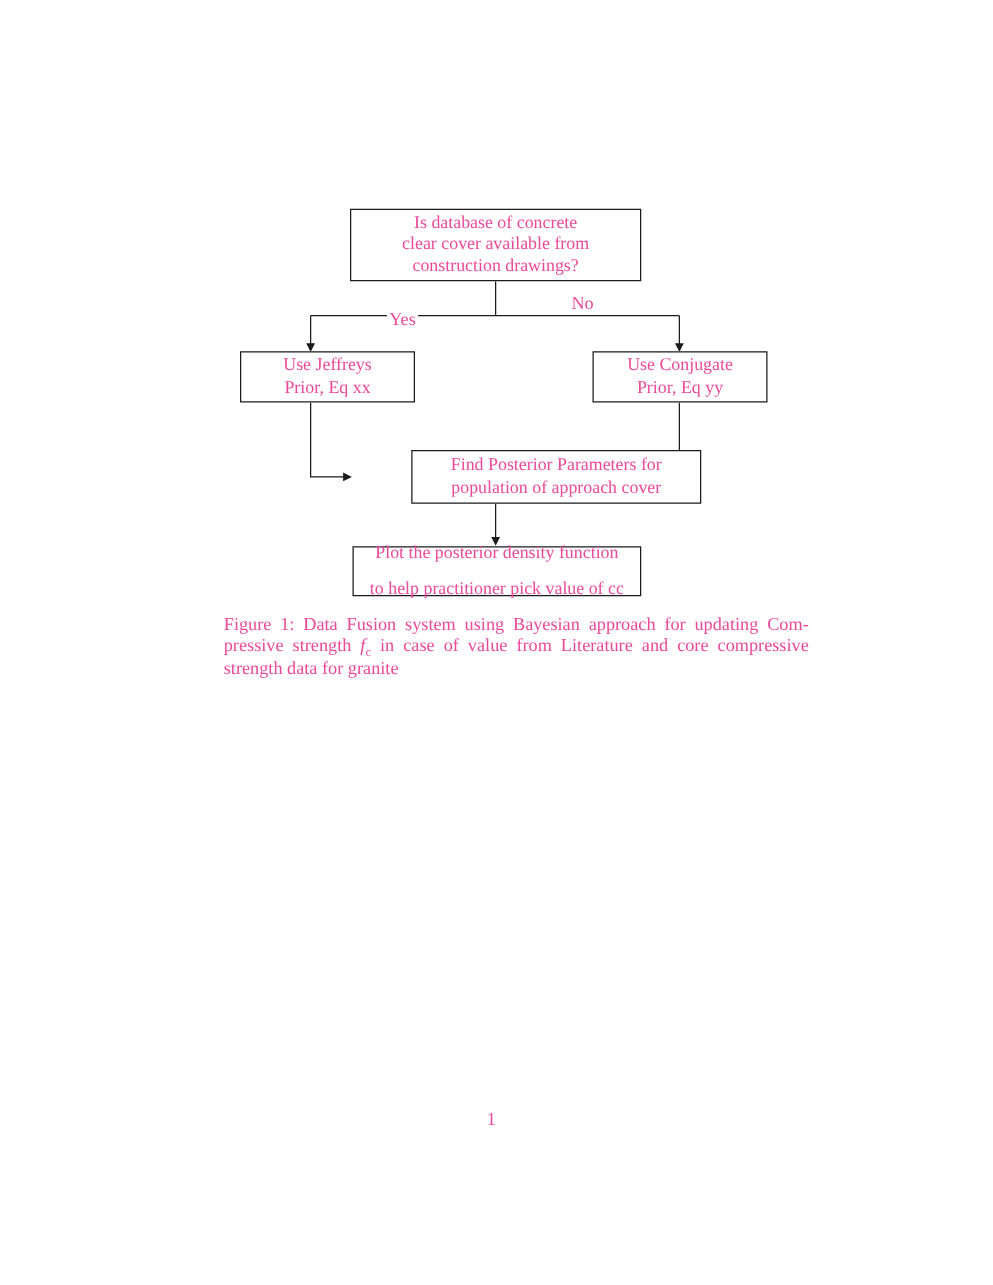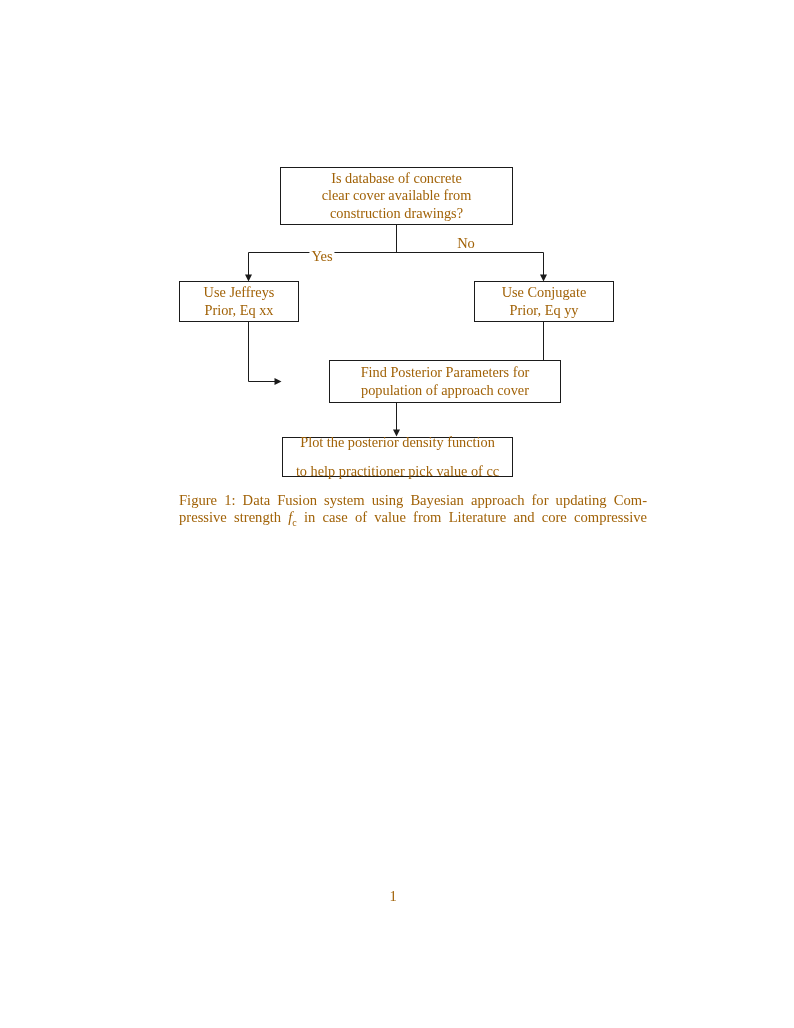--- a/index.html
+++ b/index.html
@@ -6,21 +6,21 @@
     margin: 0;
     padding: 0;
     background: #ffffff;
   }
   .page {
     position: relative;
     width: 794px;
     height: 1028px;
     background: #ffffff;
     font-family: "Liberation Serif", "DejaVu Serif", serif;
-    color: #a16207;
+    color: #ec4899;
     overflow: hidden;
   }
   .connectors {
     position: absolute;
     top: 0;
     left: 0;
     width: 794px;
     height: 1028px;
   }
   .fc-box {
@@ -31,21 +31,21 @@
     display: flex;
     flex-direction: column;
     align-items: center;
     justify-content: center;
     text-align: center;
     font-size: 14.3px;
     line-height: 17.5px;
     white-space: nowrap;
   }
   #box-decision  { left: 280px; top: 167px; width: 233px; height: 58px; }
-  #box-jeffreys  { left: 179px; top: 281px; width: 120px; height: 41px; }
+  #box-jeffreys  { left: 192px; top: 281px; width: 140px; height: 41px; }
   #box-conjugate { left: 474px; top: 281px; width: 140px; height: 41px; }
   #box-posterior { left: 281px; top: 360px; width: 232px; height: 43px; margin-left: 48px; }
   #box-plot      { left: 282px; top: 437px; width: 231px; height: 40px; gap: 12px; }
   .branch-label {
     position: absolute;
     transform: translateX(-50%);
     font-size: 14.5px;
     line-height: 16px;
     background: #ffffff;
     padding: 0 2px;
@@ -129,17 +129,18 @@
   </div>
 
   <div class="fc-box" id="box-plot">
     <span>Plot the posterior density function</span>
     <span>to help practitioner pick value of cc</span>
   </div>
 
   <div class="caption">
     <span class="cap-line justify">Figure 1: Data Fusion system using Bayesian approach for updating Com-</span>
     <span class="cap-line justify"><span>pressive strength </span><i>f</i><sub>c</sub><span> in case of value from Literature and core compressive</span></span>
+    <span class="cap-line">strength data for granite</span>
   </div>
 
   <div class="page-number">1</div>
 
 </div>
 
 </body></html>

